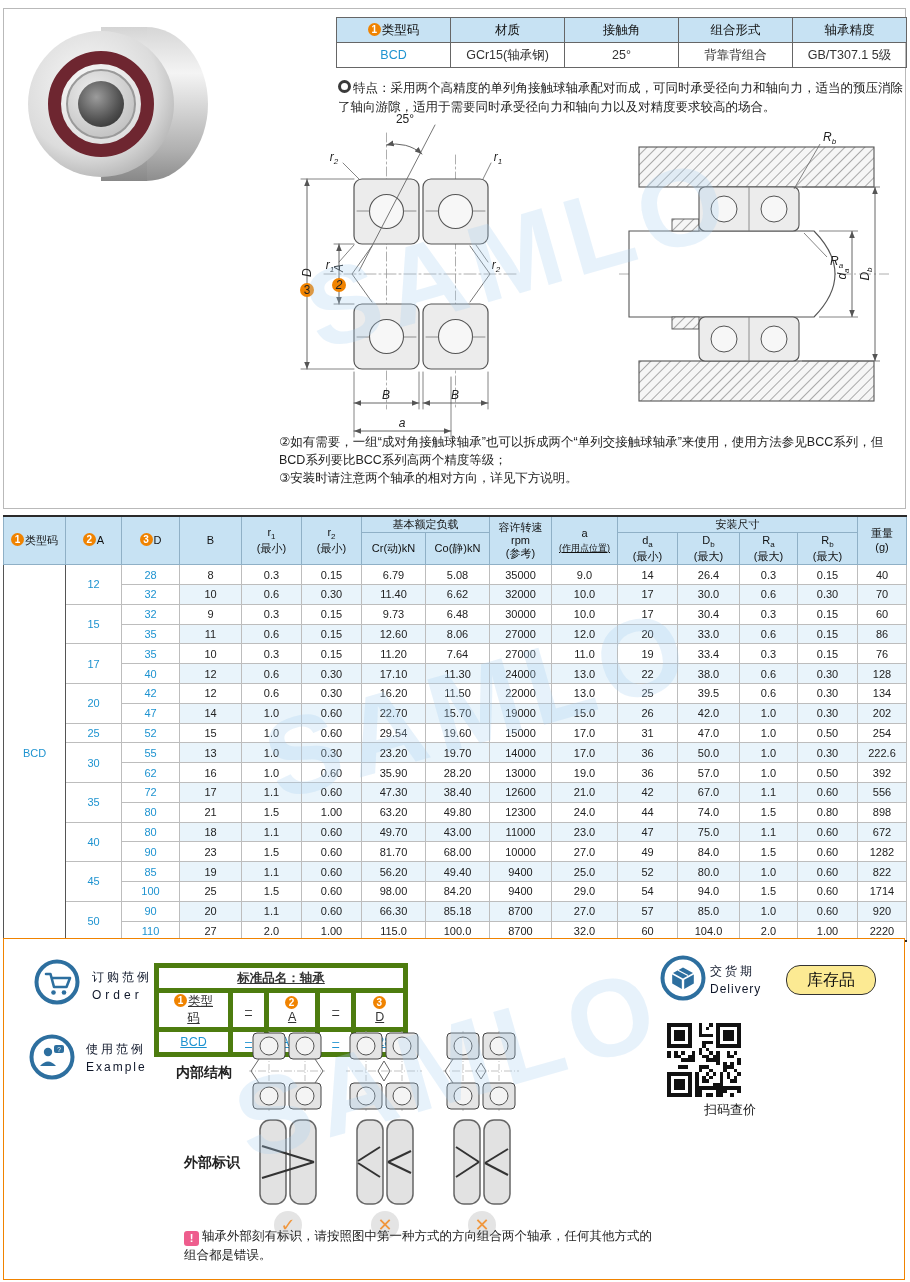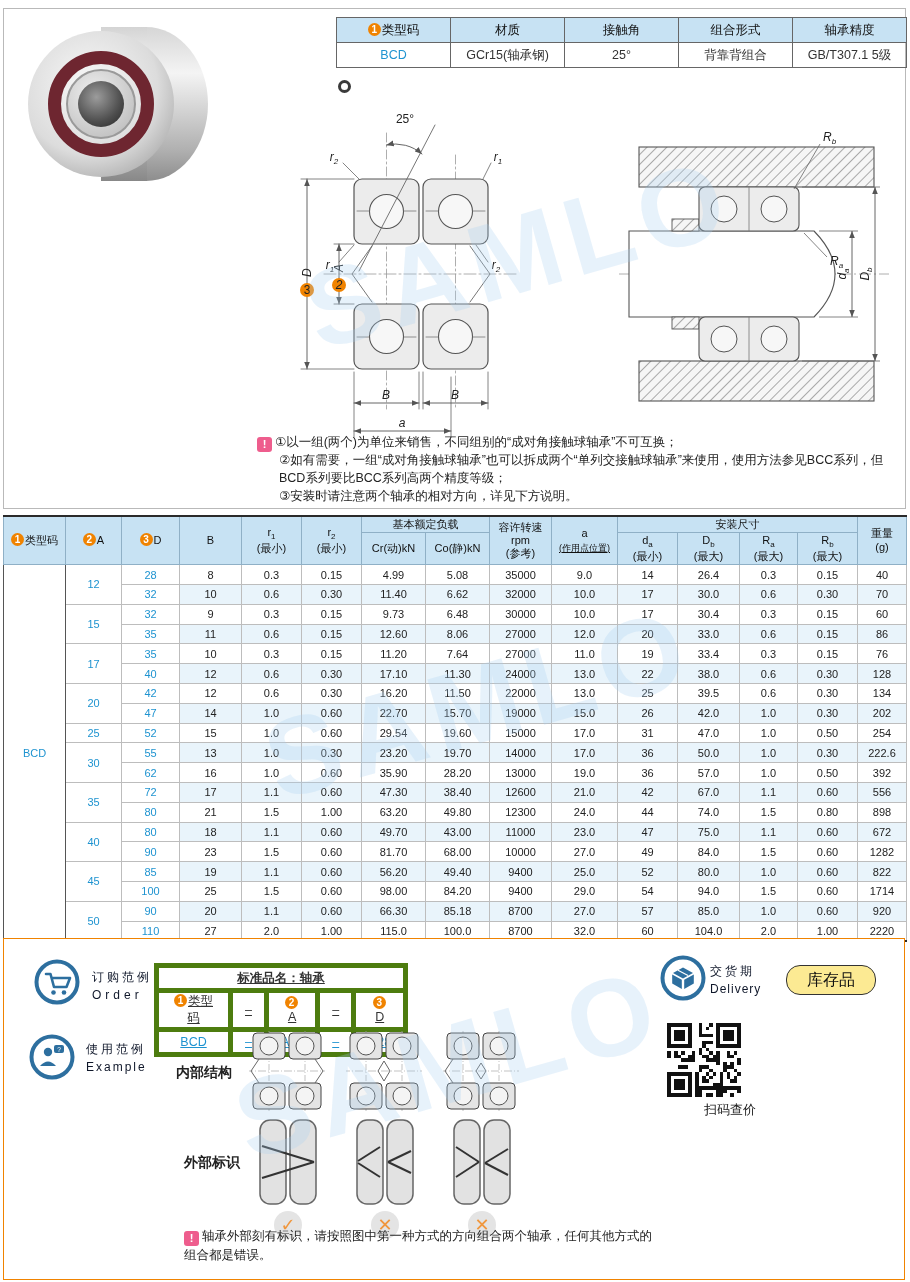--- a/index.html
+++ b/index.html
@@ -108,21 +108,21 @@
       <td class="blue">BCD</td>
       <td>GCr15(轴承钢)</td>
       <td>25°</td>
       <td>背靠背组合</td>
       <td>GB/T307.1 5级</td>
     </tr>
   </tbody>
     </table>
 
   <div class="feature">
-    <span class="feature-icon"></span>
+    <span class="feature-icon"></span><span>特点：采用两个高精度的单列角接触球轴承配对而成，可同时承受径向力和轴向力，适当的预压消除了轴向游隙，适用于需要同时承受径向力和轴向力以及对精度要求较高的场合。</span>
   </div>
 
   <svg class="dwg" width="660" height="335" viewBox="0 0 660 335">
     <defs>
       <marker id="arr" markerWidth="9" markerHeight="8" refX="8" refY="4" orient="auto-start-reverse">
         <path d="M0,0.8 L8,4 L0,7.2 z" fill="#555"></path>
       </marker>
       <pattern id="hatch" width="7" height="7" patternTransform="rotate(45)" patternUnits="userSpaceOnUse">
         <rect width="7" height="7" fill="#f6f6f6"></rect>
           <line x1="0" y1="0" x2="0" y2="7" stroke="#888" stroke-width="1.4"></line>
@@ -242,21 +242,20 @@
       <line x1="563" y1="78" x2="641" y2="78" stroke="#666" stroke-width="0.8"></line>
       <line x1="563" y1="252" x2="641" y2="252" stroke="#666" stroke-width="0.8"></line>
       <line x1="636" y1="78" x2="636" y2="252" stroke="#555" stroke-width="0.9" marker-start="url(#arr)" marker-end="url(#arr)"></line>
       <g transform="rotate(-90 630 165)">
         <text x="630" y="165" text-anchor="middle"><tspan>D</tspan><tspan dy="3" font-size="8">b</tspan></text>
       </g>
     </g>
   </svg>
 
   <div class="notes">
-    <div class="note-line first"><span class="pink-icon">!</span><span>①以一组(两个)为单位来销售，不同组别的“成对角接触球轴承”不可互换；</span></div>
     <div class="note-line">②如有需要，一组“成对角接触球轴承”也可以拆成两个“单列交接触球轴承”来使用，使用方法参见BCC系列，但BCD系列要比BCC系列高两个精度等级；</div>
     <div class="note-line">③安装时请注意两个轴承的相对方向，详见下方说明。</div>
   </div>
 </div>
 
 <table class="main-table">
   <colgroup>
     <col style="width:62px">
       <col style="width:56px">
       <col style="width:58px">
@@ -297,21 +296,21 @@
   </tr>
   </thead>
   <tbody id="mt-body">
       <tr class="group-start">
         <td rowspan="19" class="type-cell">BCD</td>
         <td rowspan="2" class="a-cell">12</td>
         <td class="d-cell">28</td>
         <td>8</td>
         <td>0.3</td>
         <td>0.15</td>
-        <td>4.99</td>
+        <td>6.79</td>
         <td>5.08</td>
         <td>35000</td>
         <td>9.0</td>
         <td>14</td>
         <td>26.4</td>
         <td>0.3</td>
         <td>0.15</td>
         <td>40</td>
       </tr>
       <tr>

